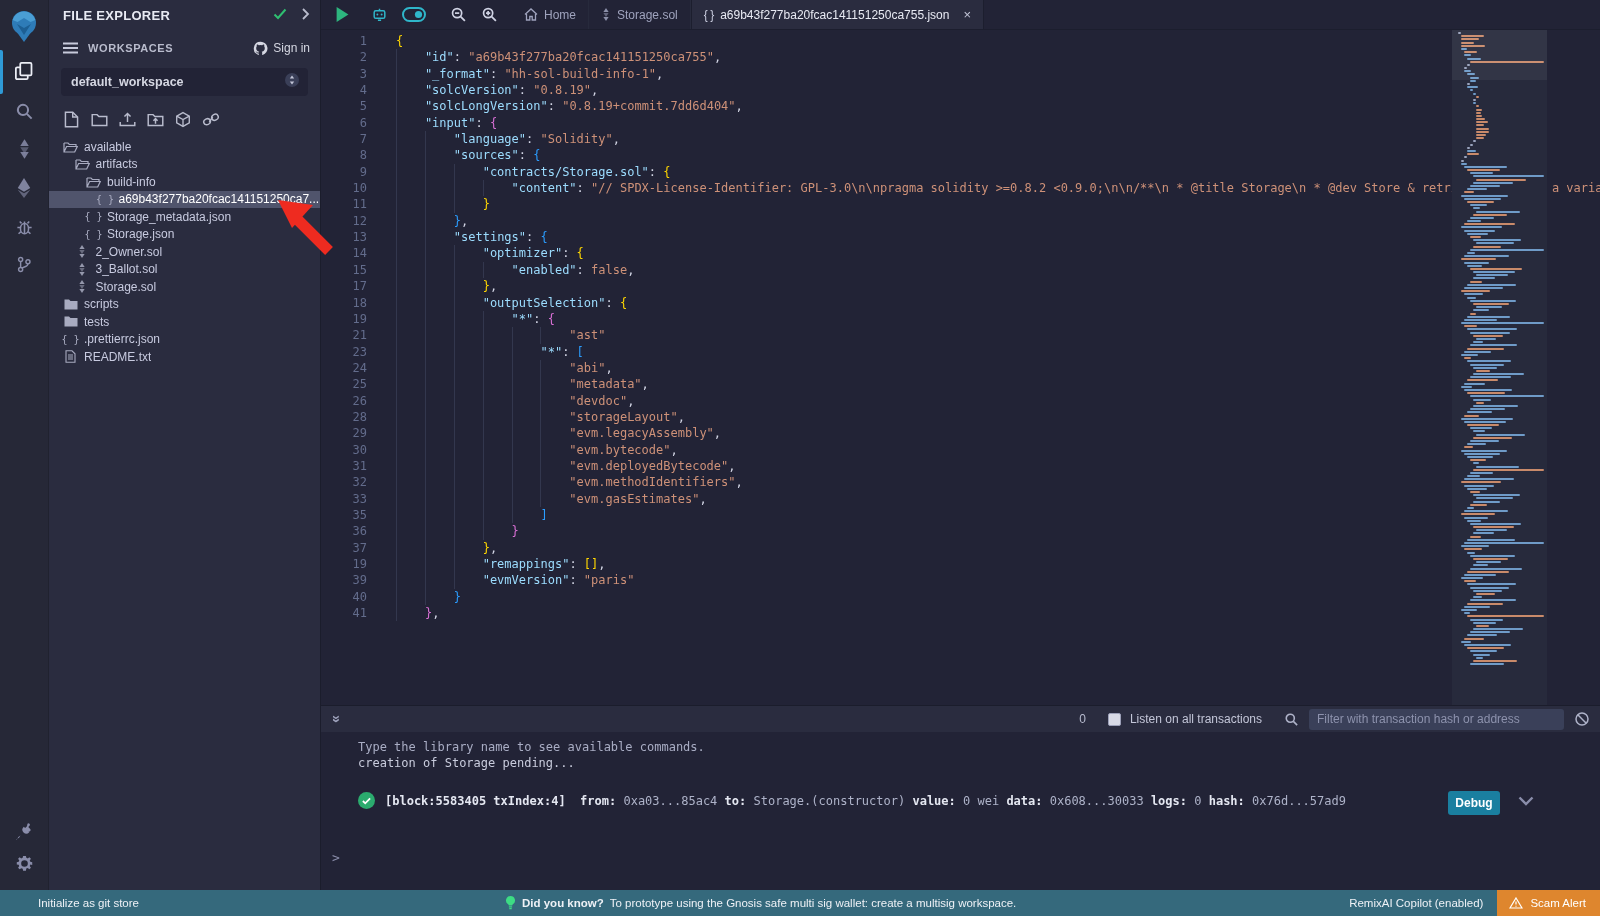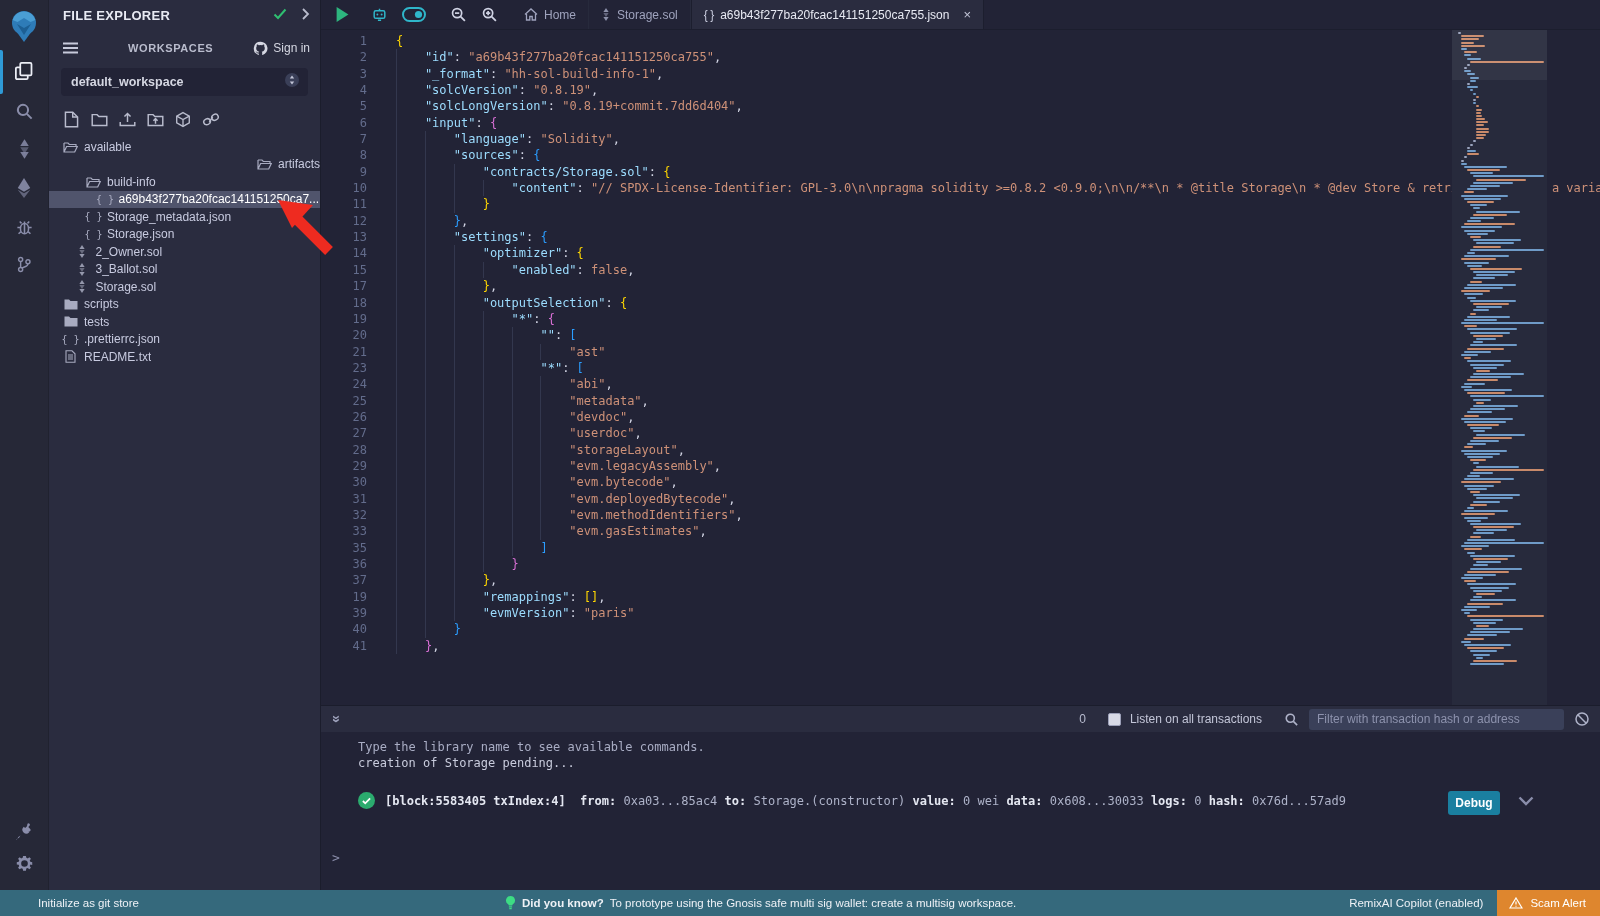--- a/index.html
+++ b/index.html
@@ -12,21 +12,21 @@
   .ab-icon.active{color:#eceef6;}
   #ab-indicator{position:absolute;left:0;top:50px;width:3px;height:44px;background:#2f9ad6;border-radius:0 2px 2px 0;}
   #remix-logo{position:absolute;left:4px;top:6px;width:40px;height:40px;}
 
   
   #side-panel{position:absolute;left:48px;top:0;width:272px;bottom:26px;background:#2a2c3f;z-index:4;border-left:1px solid #20222f;}
   #fe-header{display:flex;align-items:center;height:30px;padding:0 10px 0 14px;}
   #fe-title{color:#e8eaf3;font-weight:bold;font-size:13px;letter-spacing:.3px;flex:1;}
   #fe-check{color:#2fbf71;margin-right:14px;}
   #fe-chevron{color:#b9bccd;}
-  #ws-row{display:flex;align-items:center;height:24px;padding:0 10px 0 14px;margin-top:6px;text-align:center;}
+  #ws-row{display:flex;align-items:center;height:24px;padding:0 10px 0 14px;margin-top:6px;}
   #ws-burger{color:#c7cadb;margin-right:10px;display:flex;}
   #ws-label{color:#b9bccd;font-size:11px;letter-spacing:.6px;font-weight:bold;flex:1;}
   #signin{display:flex;align-items:center;color:#d5d7e2;font-size:12px;gap:5px;cursor:pointer;}
   #ws-select{margin:8px 12px 0 12px;height:28px;background:#222336;border-radius:4px;display:flex;align-items:center;padding:0 8px 0 10px;cursor:pointer;}
   #ws-name{color:#d5d7e2;font-size:12.5px;font-weight:bold;flex:1;}
   #ws-stepper{color:#9ea2ba;}
   #fe-toolbar{display:flex;align-items:center;gap:10px;padding:14px 0 6px 13px;color:#b9bccd;}
   .tb-icon{width:18px;height:18px;display:flex;align-items:center;justify-content:center;cursor:pointer;}
 
   
@@ -249,21 +249,21 @@
   <div id="file-tree">
       <div class="tree-row" style="padding-left: 14px;">
         <span class="tree-ico">
           <svg width="15" height="12" viewBox="0 0 15 12" fill="none" stroke="currentColor" stroke-width="1.2">
             <path d="M1 2h4l1.3 1.5H13v2"></path>
             <path d="M1 2v9h10.7L14.3 5.5H3.6L1 11"></path>
           </svg>
         </span>
         <span class="tree-label">available</span>
       </div>
-      <div class="tree-row" style="padding-left: 25.5px; justify-content: flex-end;">
+      <div class="tree-row" style="padding-left: 25.5px;">
         <span class="tree-ico">
           <svg width="15" height="12" viewBox="0 0 15 12" fill="none" stroke="currentColor" stroke-width="1.2">
             <path d="M1 2h4l1.3 1.5H13v2"></path>
             <path d="M1 2v9h10.7L14.3 5.5H3.6L1 11"></path>
           </svg>
         </span>
         <span class="tree-label">artifacts</span>
       </div>
       <div class="tree-row" style="padding-left: 37px;">
         <span class="tree-ico">
@@ -443,27 +443,25 @@
         <div class="code-line"><span class="ln">9</span><span class="code"><span class="ind"></span><span class="ind"></span><span class="ind"></span><span class="tk k">"contracts/Storage.sol"</span><span class="tk p">: </span><span class="tk g">{</span></span></div>
         <div class="code-line"><span class="ln">10</span><span class="code"><span class="ind"></span><span class="ind"></span><span class="ind"></span><span class="ind"></span><span class="tk k">"content"</span><span class="tk p">: </span><span class="tk s">"// SPDX-License-Identifier: GPL-3.0\n\npragma solidity &gt;=0.8.2 &lt;0.9.0;\n\n/**\n * @title Storage\n * @dev Store &amp; retrieve value in a variable\n * @custom:dev-run-script ./scripts/deploy_with_ethers.ts\n */\ncontract Storage {\n\n    uint256 number;\n\n    /**\n     * @dev Store value in variable\n     * @param num value to store\n     */\n    function store(uint256 num) public {\n        number = num;\n    }\n}"</span></span></div>
         <div class="code-line"><span class="ln">11</span><span class="code"><span class="ind"></span><span class="ind"></span><span class="ind"></span><span class="tk g">}</span></span></div>
         <div class="code-line"><span class="ln">12</span><span class="code"><span class="ind"></span><span class="ind"></span><span class="tk b">}</span><span class="tk p">,</span></span></div>
         <div class="code-line"><span class="ln">13</span><span class="code"><span class="ind"></span><span class="ind"></span><span class="tk k">"settings"</span><span class="tk p">: </span><span class="tk b">{</span></span></div>
         <div class="code-line"><span class="ln">14</span><span class="code"><span class="ind"></span><span class="ind"></span><span class="ind"></span><span class="tk k">"optimizer"</span><span class="tk p">: </span><span class="tk g">{</span></span></div>
         <div class="code-line"><span class="ln">15</span><span class="code"><span class="ind"></span><span class="ind"></span><span class="ind"></span><span class="ind"></span><span class="tk k">"enabled"</span><span class="tk p">: </span><span class="tk f">false</span><span class="tk p">,</span></span></div>
         <div class="code-line"><span class="ln">17</span><span class="code"><span class="ind"></span><span class="ind"></span><span class="ind"></span><span class="tk g">}</span><span class="tk p">,</span></span></div>
         <div class="code-line"><span class="ln">18</span><span class="code"><span class="ind"></span><span class="ind"></span><span class="ind"></span><span class="tk k">"outputSelection"</span><span class="tk p">: </span><span class="tk g">{</span></span></div>
         <div class="code-line"><span class="ln">19</span><span class="code"><span class="ind"></span><span class="ind"></span><span class="ind"></span><span class="ind"></span><span class="tk k">"*"</span><span class="tk p">: </span><span class="tk m">{</span></span></div>
-        <div class="code-line"><span class="ln">20</span><span class="code"><span class="ind"></span><span class="ind"></span><span class="ind"></span><span class="ind"></span><span class="ind"></span><span class="tk k">""</span><span class="tk p">: </span><span class="tk b">[</span></span></div>
         <div class="code-line"><span class="ln">21</span><span class="code"><span class="ind"></span><span class="ind"></span><span class="ind"></span><span class="ind"></span><span class="ind"></span><span class="ind"></span><span class="tk s">"ast"</span></span></div>
         <div class="code-line"><span class="ln">23</span><span class="code"><span class="ind"></span><span class="ind"></span><span class="ind"></span><span class="ind"></span><span class="ind"></span><span class="tk k">"*"</span><span class="tk p">: </span><span class="tk b">[</span></span></div>
         <div class="code-line"><span class="ln">24</span><span class="code"><span class="ind"></span><span class="ind"></span><span class="ind"></span><span class="ind"></span><span class="ind"></span><span class="ind"></span><span class="tk s">"abi"</span><span class="tk p">,</span></span></div>
         <div class="code-line"><span class="ln">25</span><span class="code"><span class="ind"></span><span class="ind"></span><span class="ind"></span><span class="ind"></span><span class="ind"></span><span class="ind"></span><span class="tk s">"metadata"</span><span class="tk p">,</span></span></div>
         <div class="code-line"><span class="ln">26</span><span class="code"><span class="ind"></span><span class="ind"></span><span class="ind"></span><span class="ind"></span><span class="ind"></span><span class="ind"></span><span class="tk s">"devdoc"</span><span class="tk p">,</span></span></div>
-        <div class="code-line"><span class="ln">27</span><span class="code"><span class="ind"></span><span class="ind"></span><span class="ind"></span><span class="ind"></span><span class="ind"></span><span class="ind"></span><span class="tk s">"userdoc"</span><span class="tk p">,</span></span></div>
         <div class="code-line"><span class="ln">28</span><span class="code"><span class="ind"></span><span class="ind"></span><span class="ind"></span><span class="ind"></span><span class="ind"></span><span class="ind"></span><span class="tk s">"storageLayout"</span><span class="tk p">,</span></span></div>
         <div class="code-line"><span class="ln">29</span><span class="code"><span class="ind"></span><span class="ind"></span><span class="ind"></span><span class="ind"></span><span class="ind"></span><span class="ind"></span><span class="tk s">"evm.legacyAssembly"</span><span class="tk p">,</span></span></div>
         <div class="code-line"><span class="ln">30</span><span class="code"><span class="ind"></span><span class="ind"></span><span class="ind"></span><span class="ind"></span><span class="ind"></span><span class="ind"></span><span class="tk s">"evm.bytecode"</span><span class="tk p">,</span></span></div>
         <div class="code-line"><span class="ln">31</span><span class="code"><span class="ind"></span><span class="ind"></span><span class="ind"></span><span class="ind"></span><span class="ind"></span><span class="ind"></span><span class="tk s">"evm.deployedBytecode"</span><span class="tk p">,</span></span></div>
         <div class="code-line"><span class="ln">32</span><span class="code"><span class="ind"></span><span class="ind"></span><span class="ind"></span><span class="ind"></span><span class="ind"></span><span class="ind"></span><span class="tk s">"evm.methodIdentifiers"</span><span class="tk p">,</span></span></div>
         <div class="code-line"><span class="ln">33</span><span class="code"><span class="ind"></span><span class="ind"></span><span class="ind"></span><span class="ind"></span><span class="ind"></span><span class="ind"></span><span class="tk s">"evm.gasEstimates"</span><span class="tk p">,</span></span></div>
         <div class="code-line"><span class="ln">35</span><span class="code"><span class="ind"></span><span class="ind"></span><span class="ind"></span><span class="ind"></span><span class="ind"></span><span class="tk b">]</span></span></div>
         <div class="code-line"><span class="ln">36</span><span class="code"><span class="ind"></span><span class="ind"></span><span class="ind"></span><span class="ind"></span><span class="tk m">}</span></span></div>
         <div class="code-line"><span class="ln">37</span><span class="code"><span class="ind"></span><span class="ind"></span><span class="ind"></span><span class="tk g">}</span><span class="tk p">,</span></span></div>
         <div class="code-line"><span class="ln">19</span><span class="code"><span class="ind"></span><span class="ind"></span><span class="ind"></span><span class="tk k">"remappings"</span><span class="tk p">: </span><span class="tk g">[]</span><span class="tk p">,</span></span></div>

